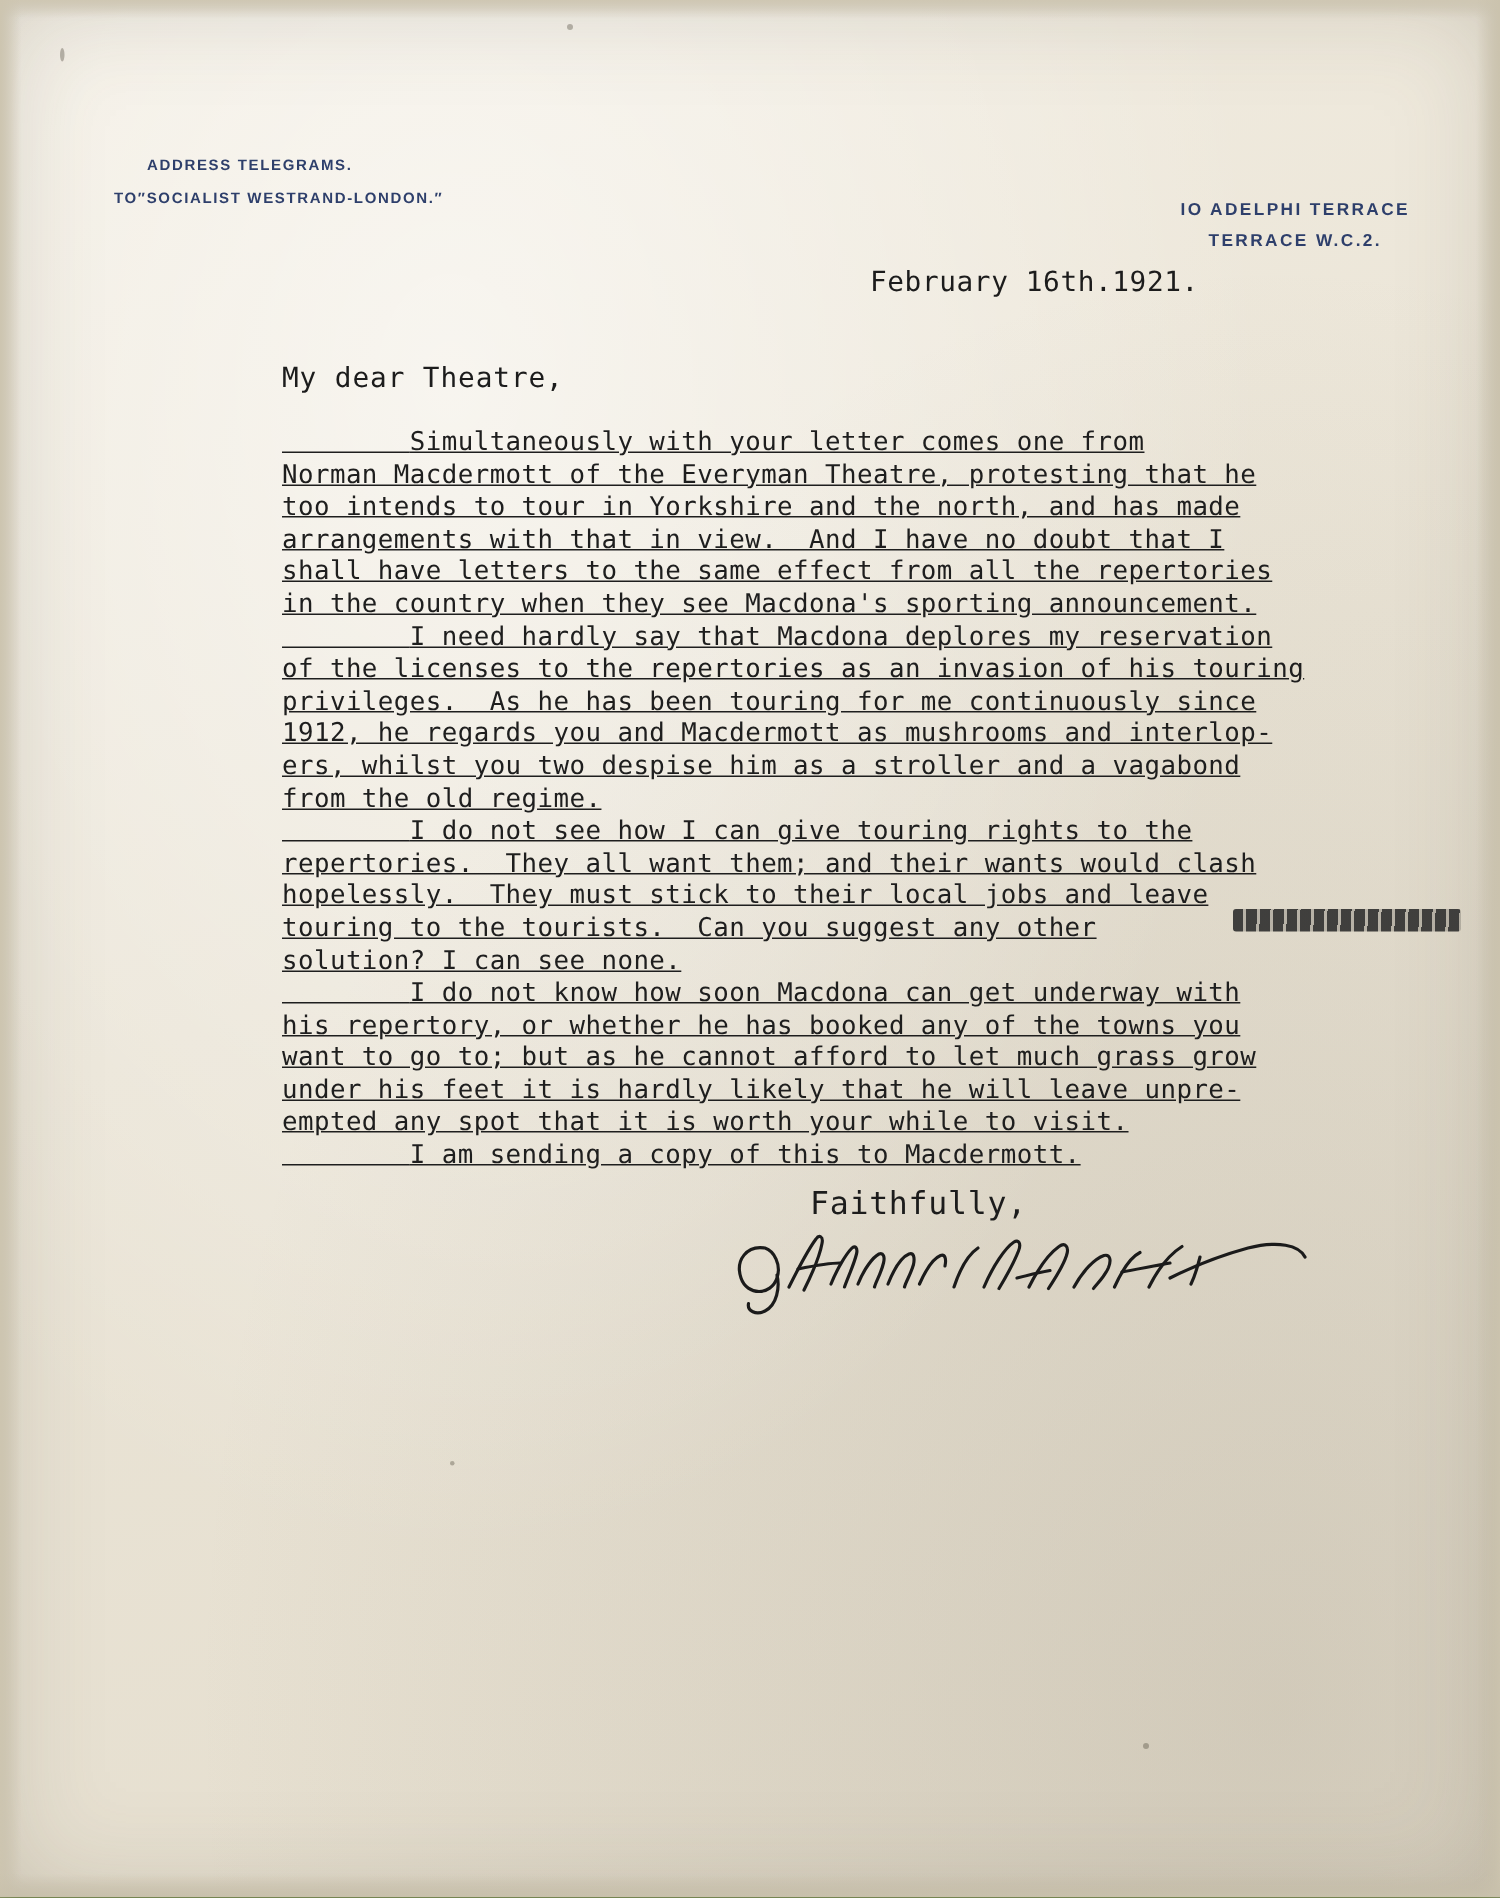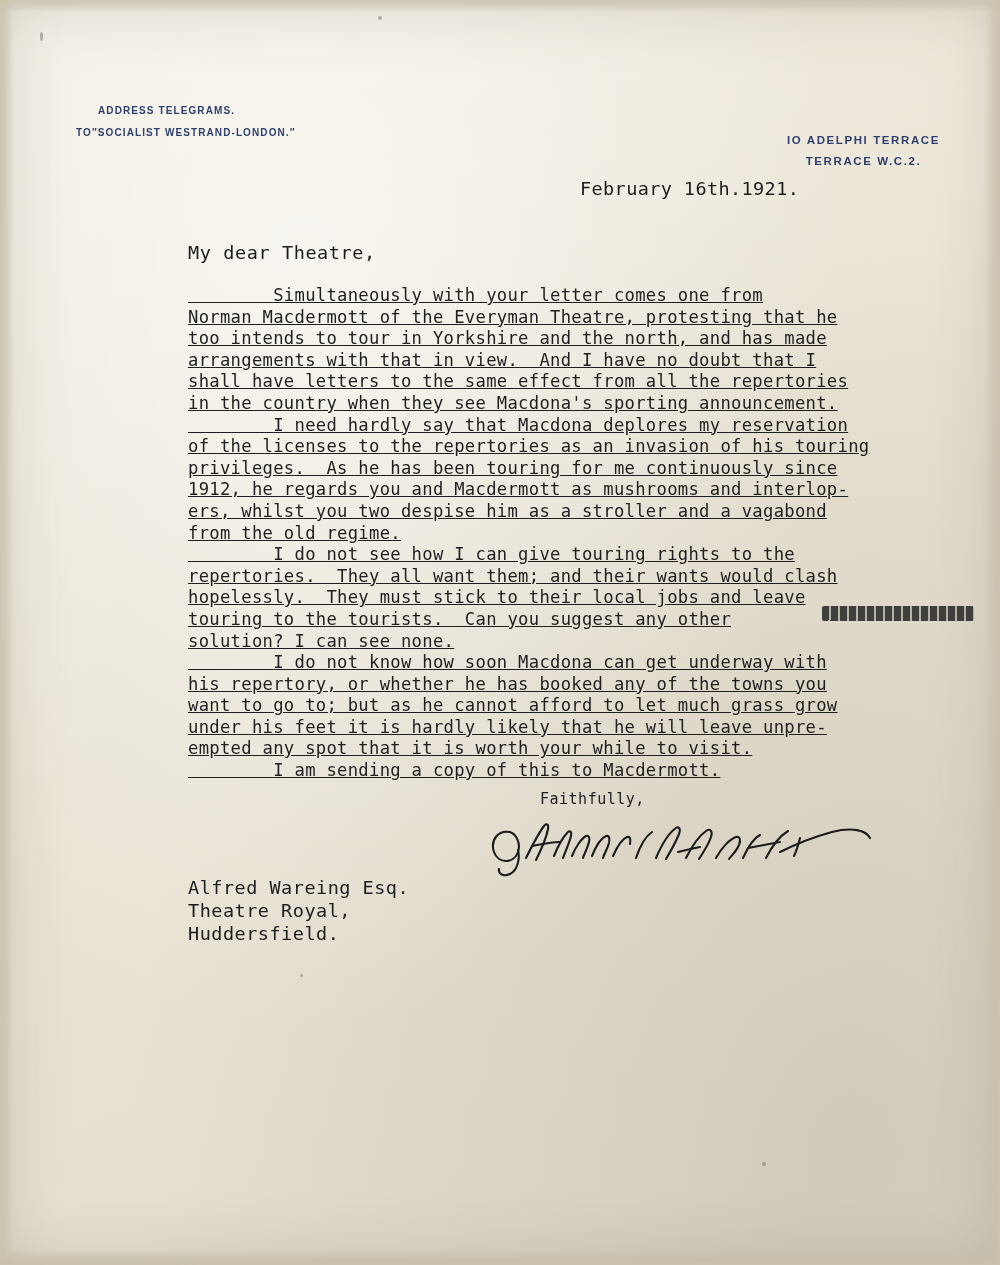--- a/index.html
+++ b/index.html
@@ -118,21 +118,21 @@
     background:
       repeating-linear-gradient(92deg, #2a2a2a 0px, #2a2a2a 7px, rgba(42,42,42,0.25) 7px, rgba(42,42,42,0.25) 9px);
     opacity: 0.88;
     border-radius: 2px;
   }
 
   .closing {
     position: absolute;
     left: 540px;
     top: 790px;
-    font-size: 15px;
+    font-size: 21px;
     letter-spacing: 0.5px;
     color: #1c1c1c;
   }
 
   .signature {
     position: absolute;
     left: 480px;
     top: 812px;
     width: 400px;
     height: 70px;
@@ -223,23 +223,20 @@
           <path d="M236 46 C242 35, 250 27, 256 25 C260 24, 261 28, 259 33 C256 40, 251 44, 249 47"></path>
           <path d="M263 46 C268 35, 274 26, 280 23"></path>
           <path d="M268 36 C278 34, 290 32, 300 30"></path>
           <path d="M286 46 C292 34, 300 24, 308 19"></path>
           <path d="M300 40 C312 34, 330 26, 352 20 C372 15, 386 18, 390 26"></path>
           <path d="M320 26 C318 34, 316 40, 314 44"></path>
         </g>
       </svg>
     </div>
 
-    <div class="addressee">Alfred Wareing Esq.
-Theatre Royal,
-Huddersfield.</div>
 
     <div class="speck" style="left:40px; top:32px; width:3px; height:9px;"></div>
     <div class="speck" style="left:378px; top:16px; width:4px; height:4px;"></div>
     <div class="speck" style="left:762px; top:1162px; width:4px; height:4px;"></div>
     <div class="speck" style="left:300px; top:974px; width:3px; height:3px;"></div>
 
     <div class="edge edge-top"></div>
     <div class="edge edge-left"></div>
     <div class="edge edge-right"></div>
     <div class="edge edge-bottom"></div>

